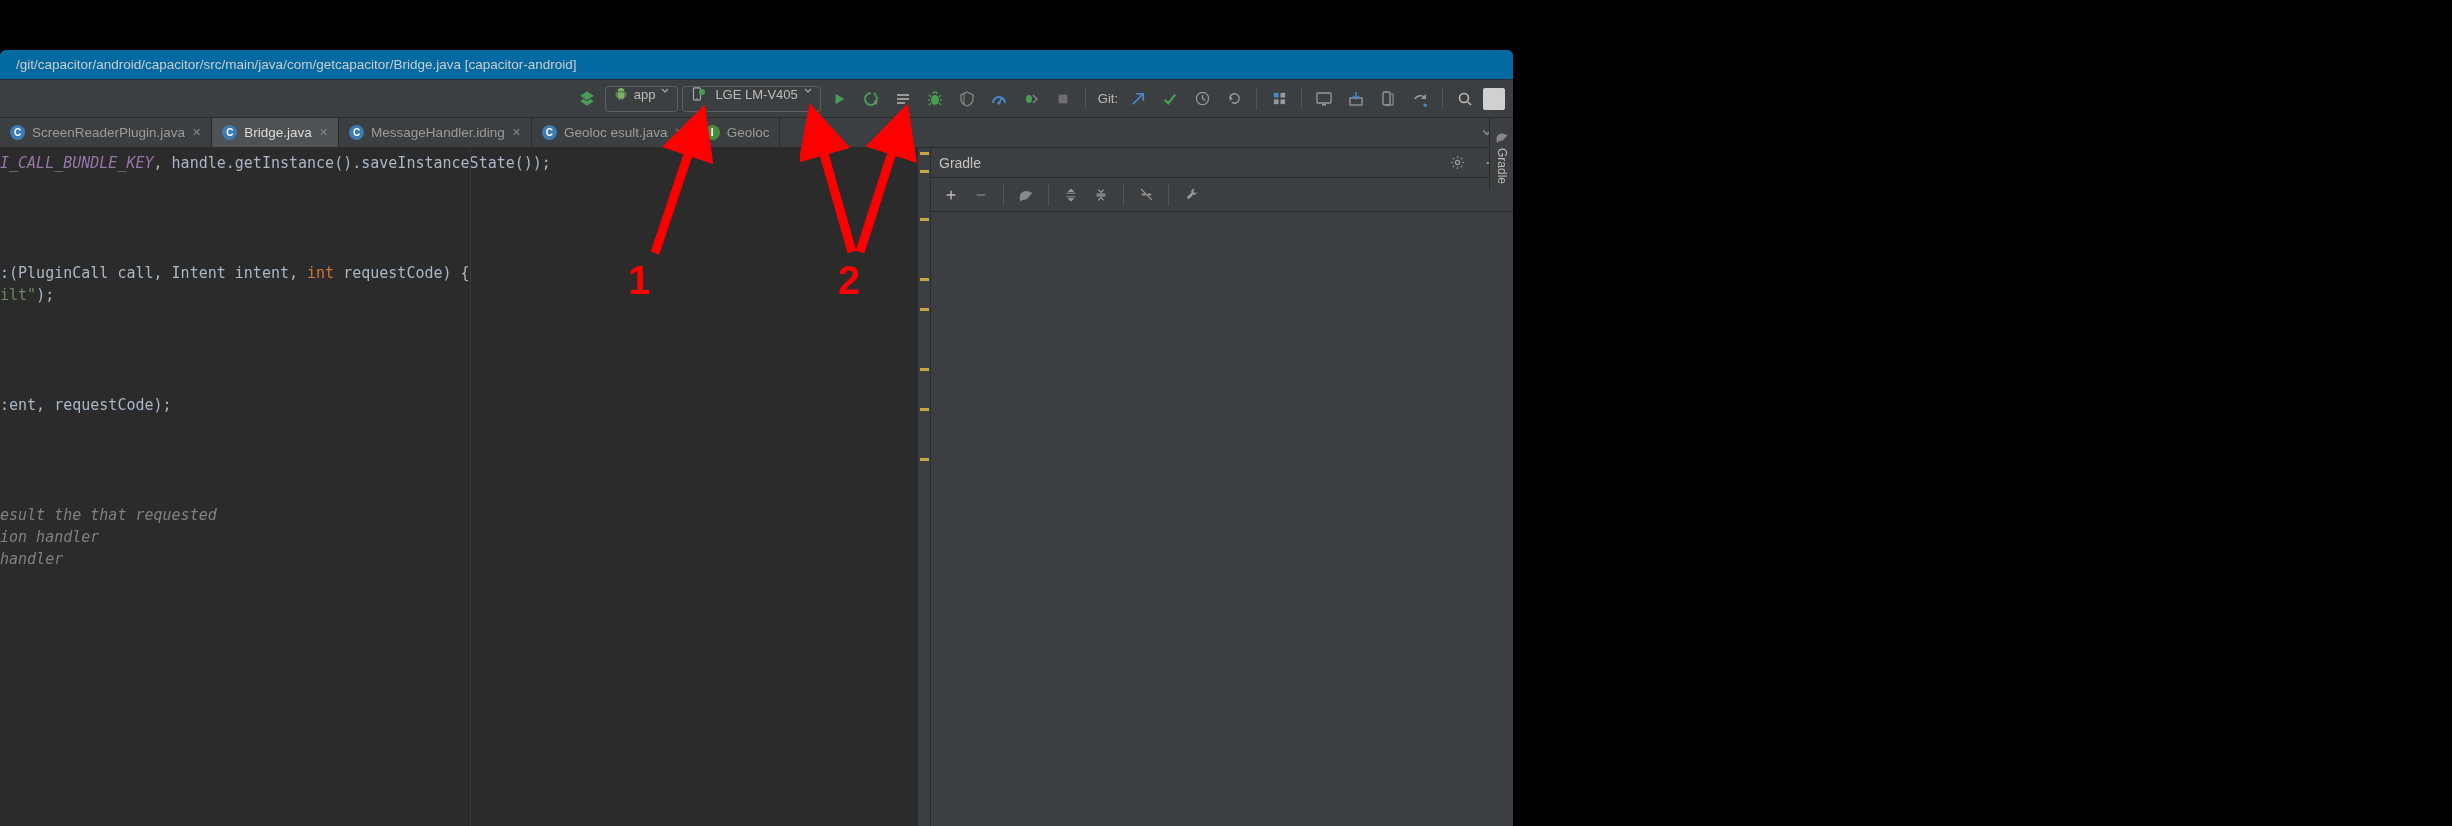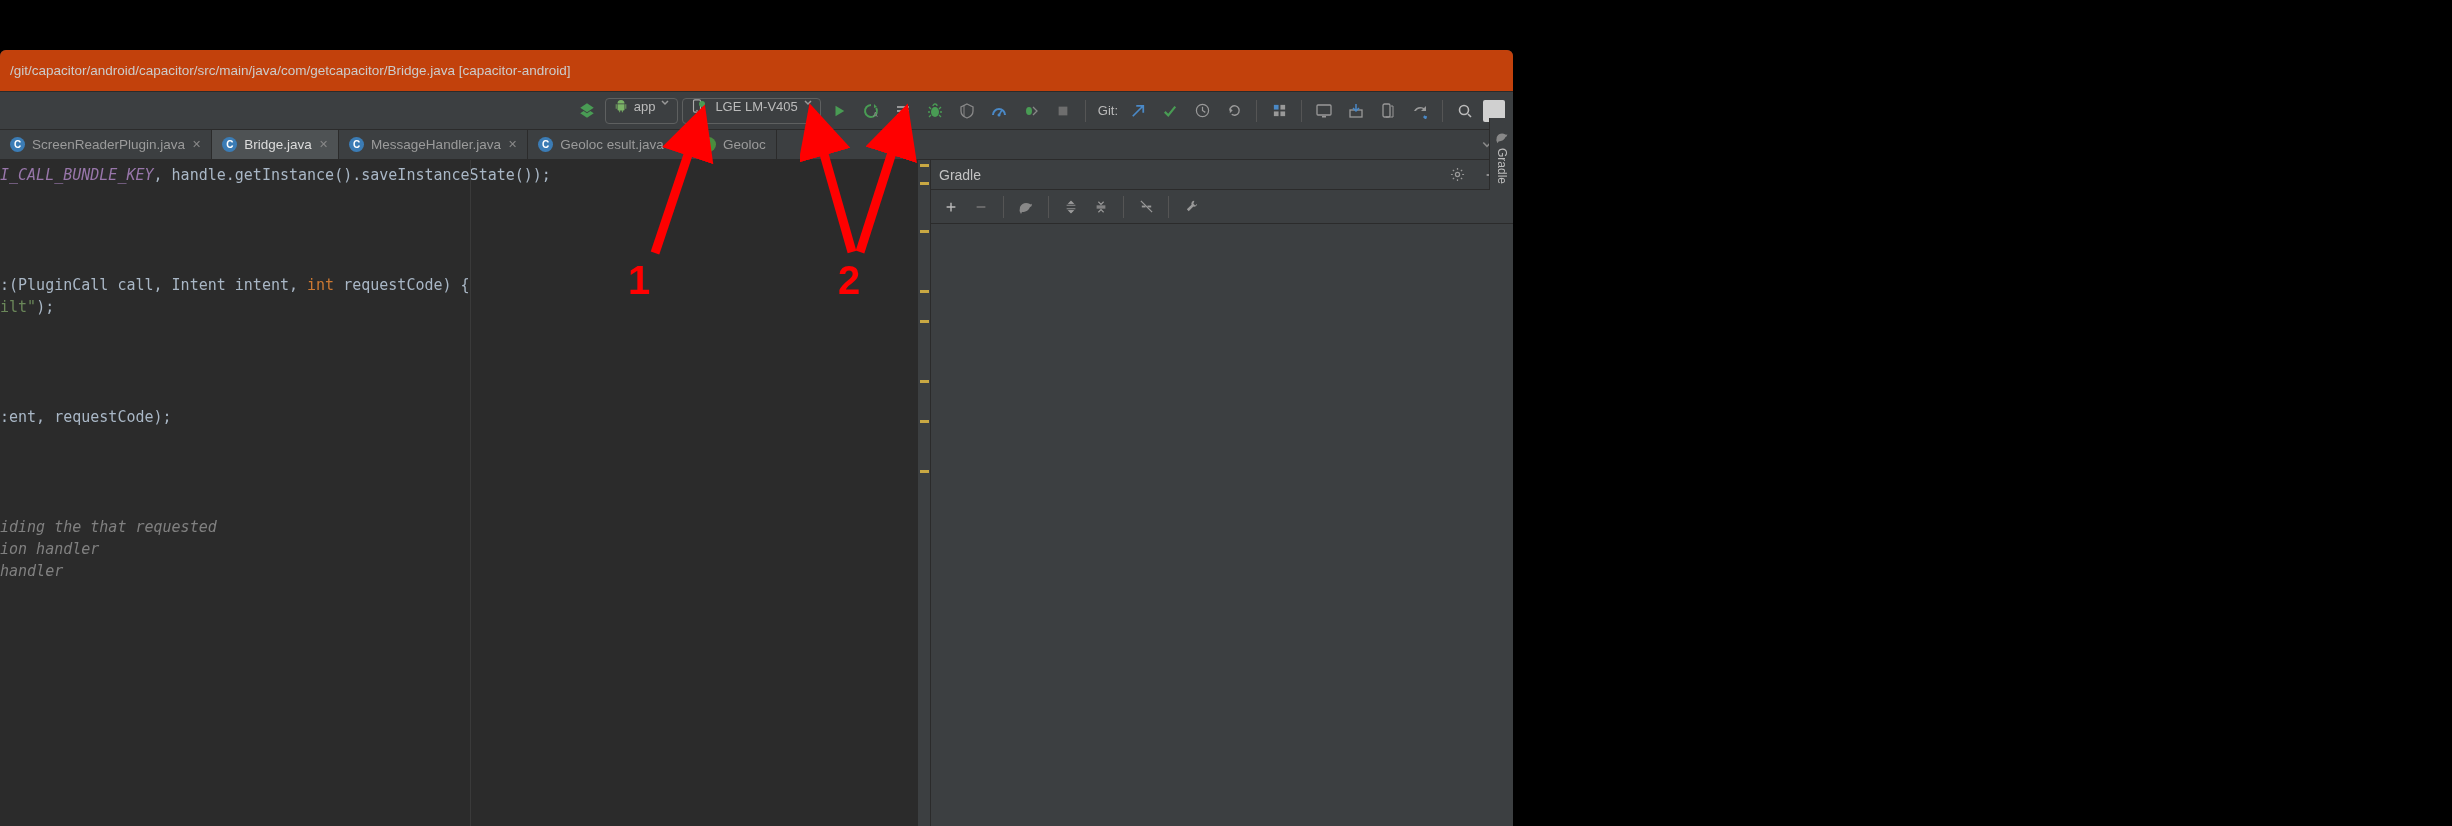--- a/index.html
+++ b/index.html
@@ -17,26 +17,26 @@
   position: absolute;
   left: 0;
   top: 50px;
   width: 1513px;
   height: 776px;
   background: #3c3f41;
   border-radius: 6px 6px 0 0;
   overflow: hidden;
 }
 .titlebar {
-  height: 42px;
-  background: #c2410c;
+  height: 30px;
+  background: #0369a1;
   border-bottom: 1px solid #2b2b2b;
   display: flex;
   align-items: center;
-  padding: 0 10px;
+  padding: 0 16px;
   color: #cccccc;
   font-size: 13.5px;
 }
 .toolbar {
   height: 38px;
   background: #3c3f41;
   border-bottom: 1px solid #2b2b2b;
   display: flex;
   align-items: center;
   justify-content: flex-end;
@@ -424,21 +424,21 @@
       <span>ScreenReaderPlugin.java</span>
       <span class="tab-close">✕</span>
     </div>
     <div class="tab active">
       <span class="tab-icon">C</span>
       <span>Bridge.java</span>
       <span class="tab-close">✕</span>
     </div>
     <div class="tab">
       <span class="tab-icon">C</span>
-      <span>MessageHandler.java</span>
+      <span>MessageHandler.iding</span>
       <span class="tab-close">✕</span>
     </div>
     <div class="tab">
       <span class="tab-icon">C</span>
       <span>Geoloc   esult.java</span>
       <span class="tab-close">✕</span>
     </div>
     <div class="tab">
       <span class="tab-icon interface">I</span>
       <span>Geoloc</span>
@@ -464,21 +464,21 @@
 <span class="str">ilt"</span>);
 
 
 
 
 :ent, requestCode);
 
 
 
 
-<span class="comment">iding the that requested</span>
+<span class="comment">esult the that requested</span>
 <span class="comment">ion handler</span>
 <span class="comment">handler</span></pre>
       <div class="editor-markers">
         <div class="marker warn" style="top:4px"></div>
         <div class="marker warn" style="top:22px"></div>
         <div class="marker warn" style="top:70px"></div>
         <div class="marker warn" style="top:130px"></div>
         <div class="marker warn" style="top:160px"></div>
         <div class="marker warn" style="top:220px"></div>
         <div class="marker warn" style="top:260px"></div>

